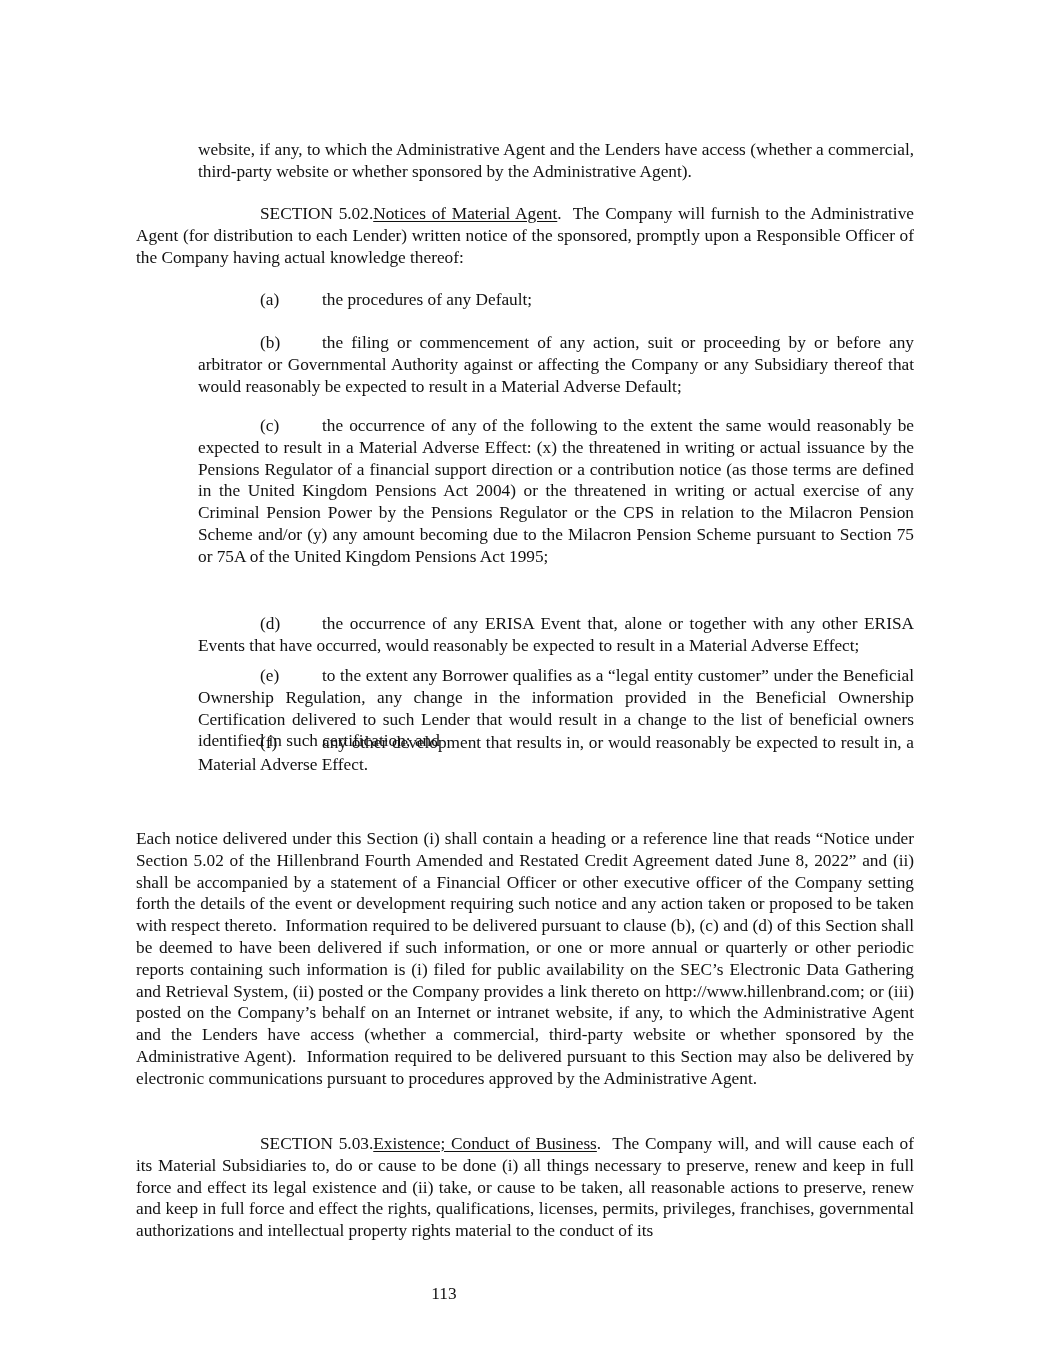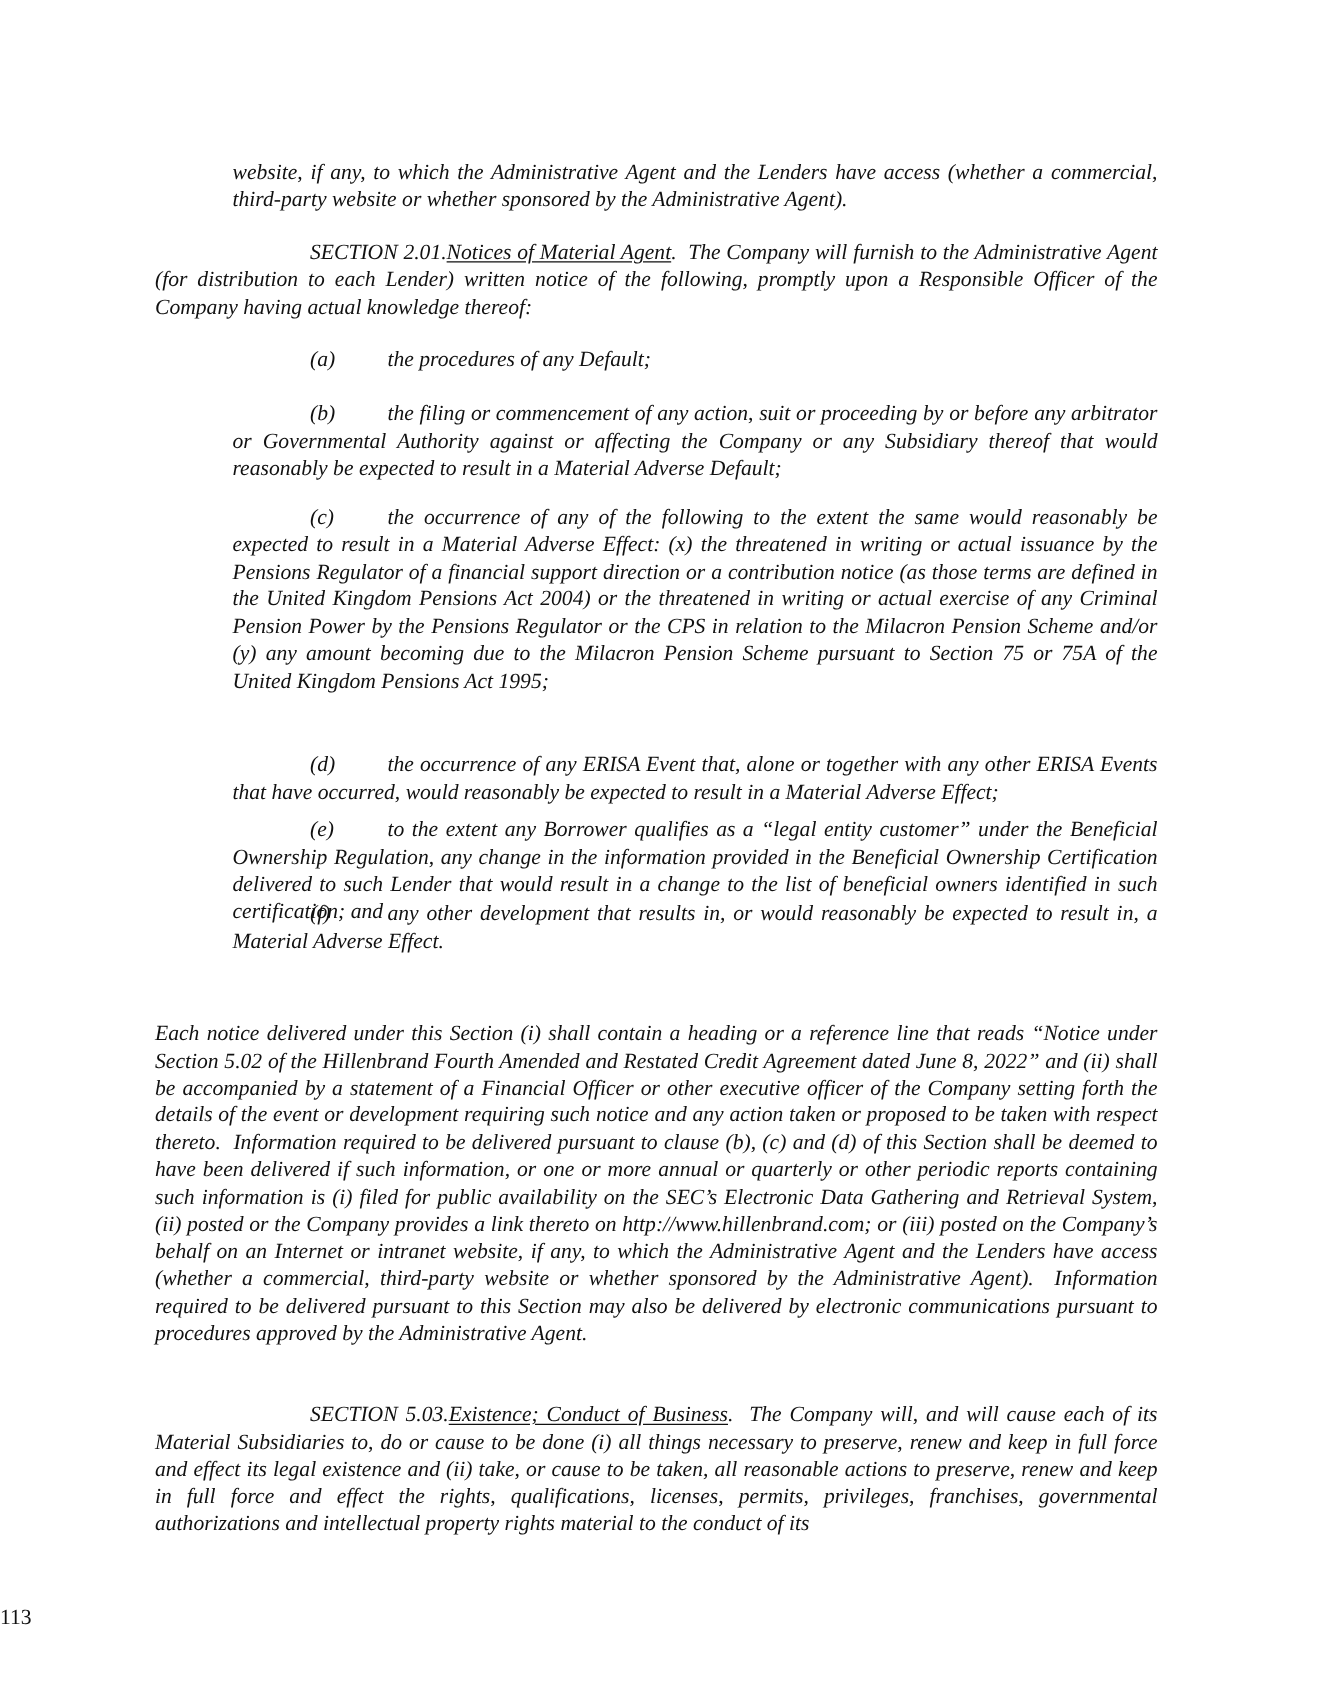--- a/index.html
+++ b/index.html
@@ -17,50 +17,49 @@
     line-height: 21.8px;
     color: #111111;
   }
   .page {
     position: absolute;
     left: 124px;
     top: 127px;
     width: 802px;
   }
   p {
-    margin: 0;
+    margin: 12px;
     text-align: justify;
     text-align-last: left;
-    font-style: italic;
   }
   .block { position: absolute; left: 0; width: 802px; }
   .indented { padding-left: 62px; box-sizing: border-box; }
   .first-line-indent { text-indent: 124px; }
   .item-first { text-indent: 62px; }
   .label { display: inline-block; text-indent: 0; width: 62px; }
   .u { text-decoration: underline; text-underline-offset: 2px; }
   .page-number {
     position: absolute;
     left: 0;
     width: 888px;
     top: 1283px;
-    text-align: left;
+    text-align: center;
   }
 </style>
 </head>
 <body>
 
 <div class="page">
 
   <div class="block indented" style="top:0px;">
     <p>website, if any, to which the Administrative Agent and the Lenders have access (whether a commercial, third-party website or whether sponsored by the Administrative Agent).</p>
   </div>
 
   <div class="block" style="top:64px;">
-    <p class="first-line-indent"><span>SECTION 2.01.</span><span class="u">Notices of Material Agent</span><span>.</span><span style="white-space:pre-wrap">  The Company will furnish to the Administrative Agent (for distribution to each Lender) written notice of the following, promptly upon a Responsible Officer of the Company having actual knowledge thereof:</span></p>
+    <p class="first-line-indent"><span>SECTION 5.02.</span><span class="u">Notices of Material Agent</span><span>.</span><span style="white-space:pre-wrap">  The Company will furnish to the Administrative Agent (for distribution to each Lender) written notice of the sponsored, promptly upon a Responsible Officer of the Company having actual knowledge thereof:</span></p>
   </div>
 
   <div class="block indented" style="top:150px;">
     <p class="item-first" style="text-indent:0;padding-left:62px;"><span class="label">(a)</span><span>the procedures of any Default;</span></p>
   </div>
 
   <div class="block indented" style="top:193px;">
     <p class="item-first"><span class="label">(b)</span><span>the filing or commencement of any action, suit or proceeding by or before any arbitrator or Governmental Authority against or affecting the Company or any Subsidiary thereof that would reasonably be expected to result in a Material Adverse Default;</span></p>
   </div>
 

